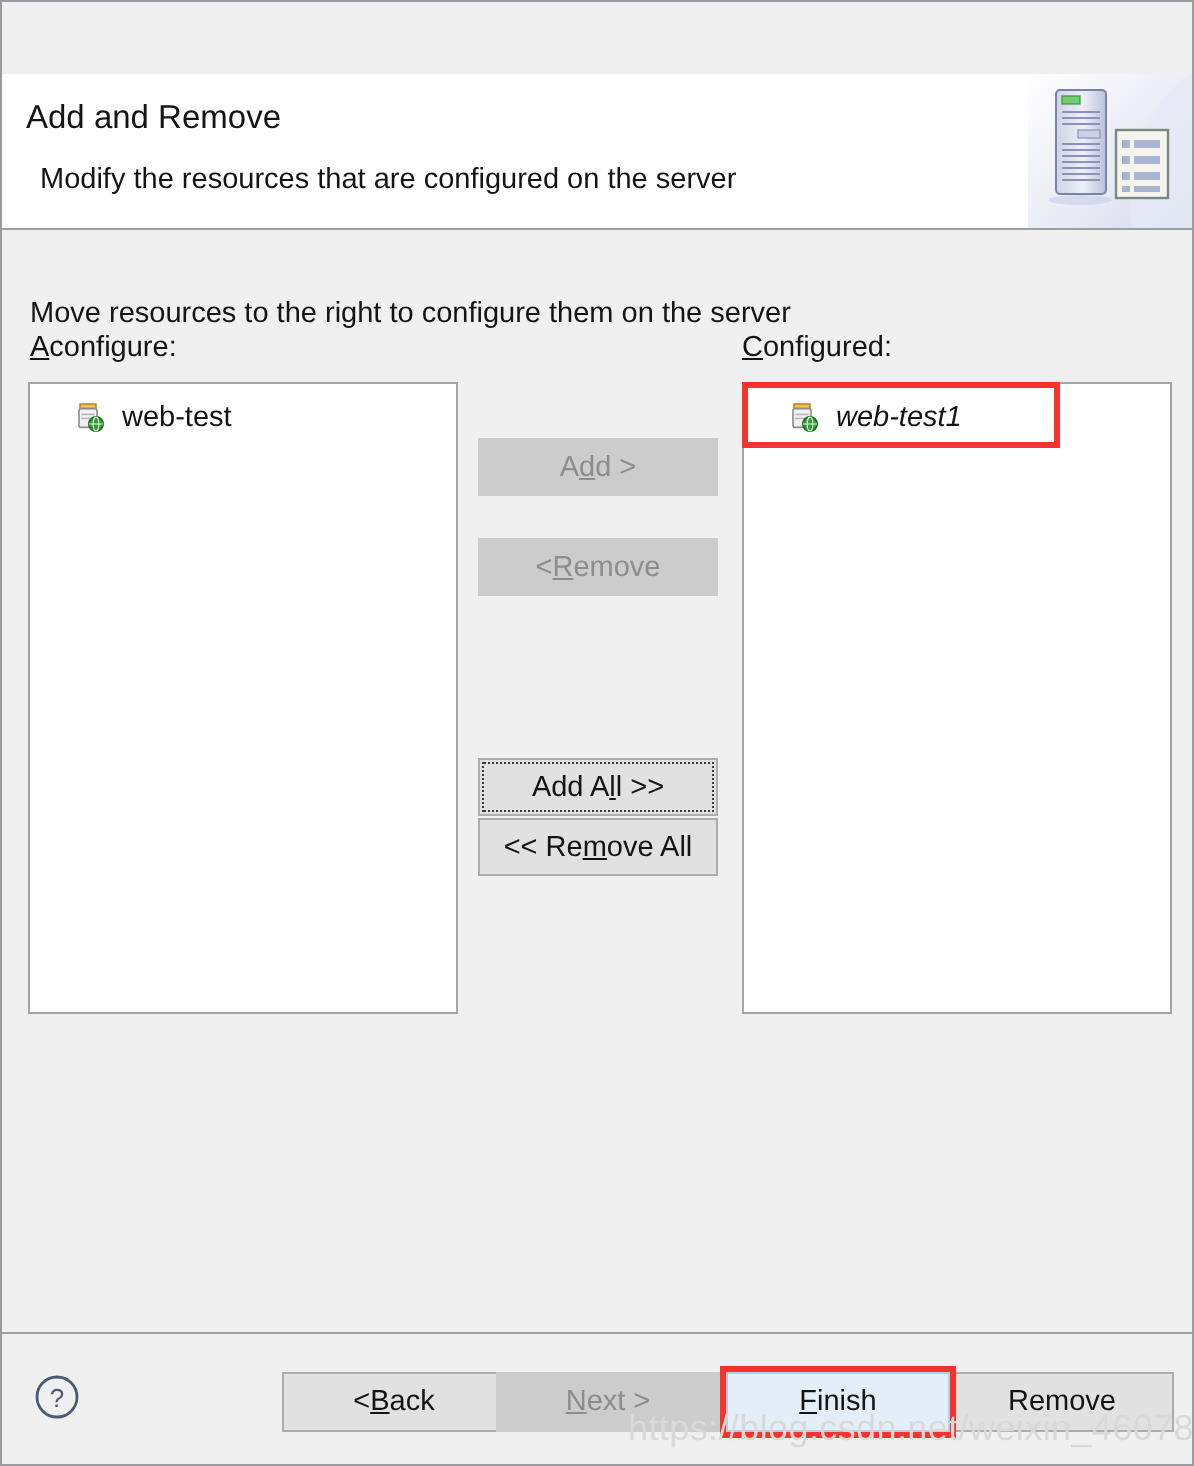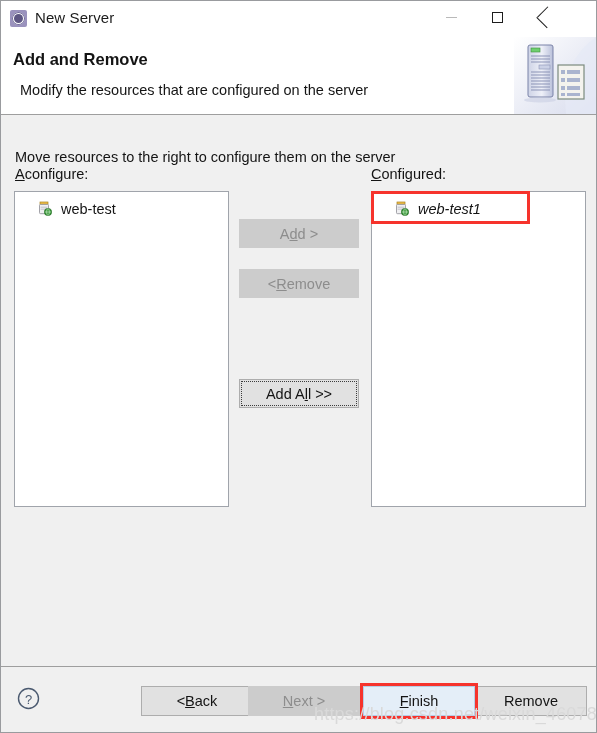--- a/index.html
+++ b/index.html
@@ -116,21 +116,21 @@
     width: 595px;
     height: 78px;
     background: #ffffff;
     border-bottom: 1px solid #9e9e9e;
     box-sizing: border-box;
   }
   #header-title {
     position: absolute;
     left: 12px; top: 13px;
     font-size: 16.5px;
-    font-weight: bold;
+    font-weight: normal;
     color: #141414;
     white-space: nowrap;
   }
   #header-desc {
     position: absolute;
     left: 19px; top: 45px;
     font-size: 14.5px;
     color: #141414;
     white-space: nowrap;
   }
@@ -323,37 +323,20 @@
     white-space: nowrap;
     letter-spacing: 0.2px;
     pointer-events: none;
   }
 </style>
 </head>
 <body>
 
 <div id="dialog">
 
-  <div id="titlebar">
-    <span id="app-icon">
-      <span class="gear-outer"></span>
-      <span class="gear-inner"></span>
-    </span>
-    <span id="title-text">New Server</span>
-
-    <button class="winbtn" id="btn-minimize">
-      <span class="min-glyph"></span>
-    </button>
-    <button class="winbtn" id="btn-maximize">
-      <span class="max-glyph"></span>
-    </button>
-    <button class="winbtn" id="btn-close">
-      <span class="close-glyph"></span>
-    </button>
-  </div>
 
   <div id="header">
     <div id="header-title">Add and Remove</div>
     <div id="header-desc">Modify the resources that are configured on the server</div>
 
     <div id="banner">
       <svg width="82" height="77" viewBox="0 0 82 77" xmlns="http://www.w3.org/2000/svg">
         <defs>
           <linearGradient id="bgGrad" x1="0" y1="0" x2="1" y2="1">
             <stop offset="0%" stop-color="#ffffff"></stop>
@@ -455,20 +438,25 @@
         <span class="mn">R</span>
         <span>emove</span>
       </button>
 
     <button class="xbtn focused" id="btn-add-all">
         <span>Add A</span>
         <span class="mn">l</span>
         <span>l &gt;&gt;</span>
       </button>
 
+    <button class="xbtn enabled" id="btn-remove-all">
+        <span>&lt;&lt; Re</span>
+        <span class="mn">m</span>
+        <span>ove All</span>
+      </button>
   </div>
 
   <div id="footer">
     <button id="help-button">
       <svg width="23" height="23" viewBox="0 0 23 23" xmlns="http://www.w3.org/2000/svg">
         <circle cx="11.5" cy="11.5" r="10" fill="none" stroke="#4b5a70" stroke-width="1.4"></circle>
         <text x="11.5" y="16.5" font-family="Liberation Sans, sans-serif" font-size="13" fill="#4b5a70" text-anchor="middle">?</text>
       </svg>
     </button>
 

